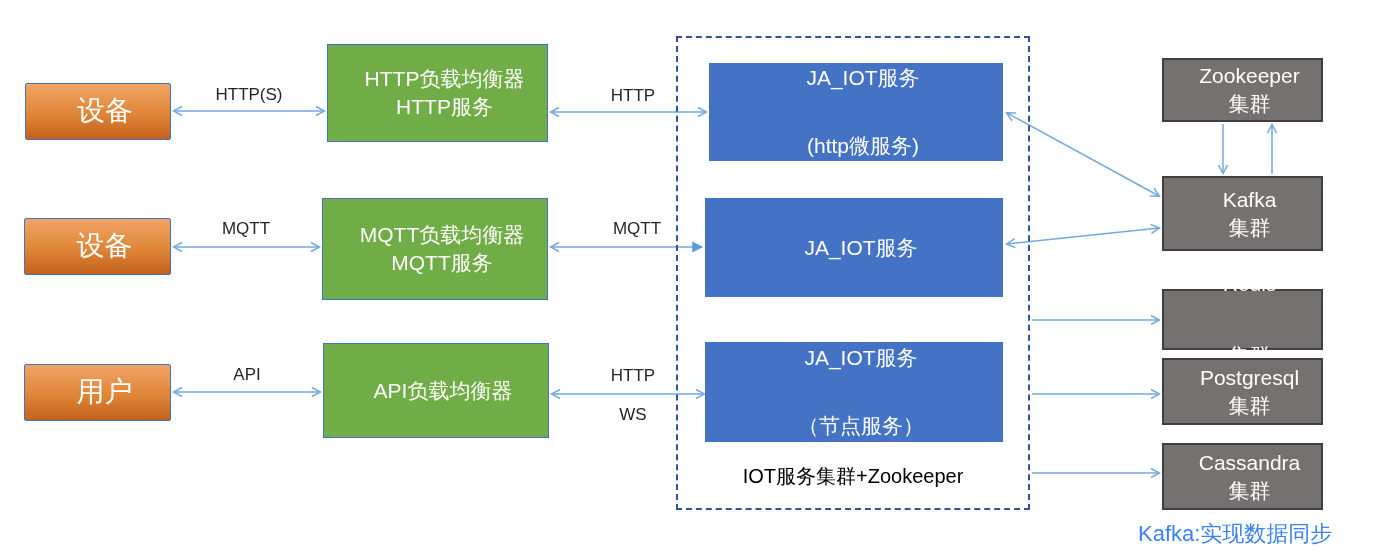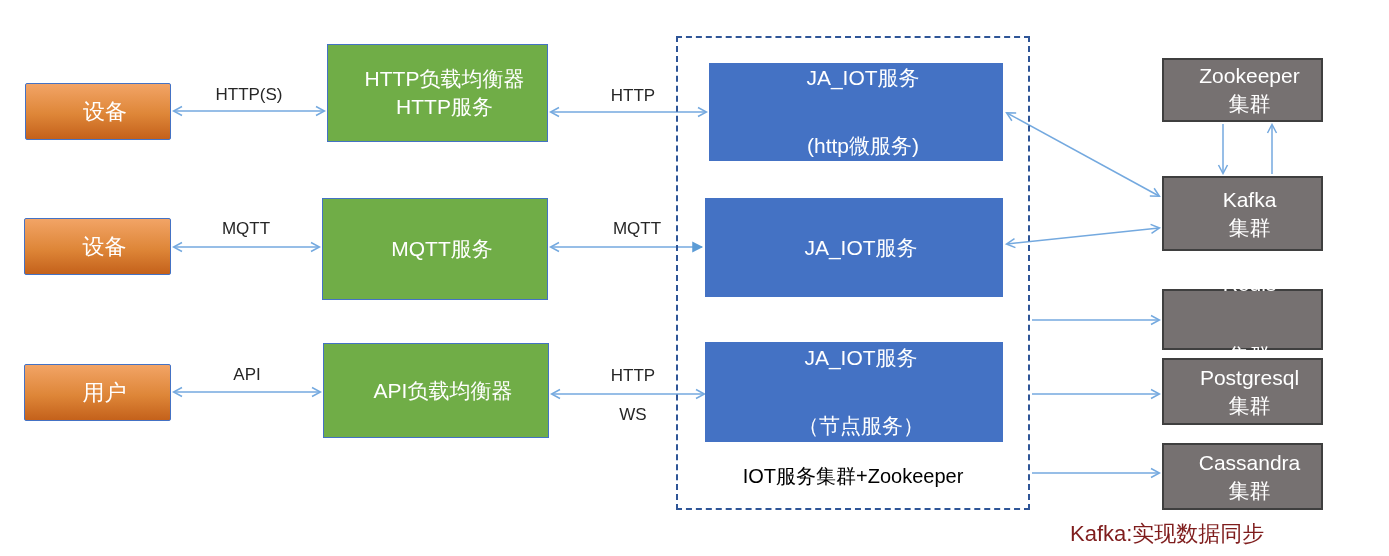--- a/index.html
+++ b/index.html
@@ -8,39 +8,39 @@
     font-family:"Liberation Sans","DejaVu Sans",sans-serif;
   }
   .node{
     position:absolute;box-sizing:border-box;
     display:flex;flex-direction:column;align-items:center;justify-content:center;
     color:#ffffff;text-align:center;line-height:1.32;padding-left:14px;
   }
   .node span{display:block;}
   .orange{
     background:linear-gradient(180deg,#F2A466 0%,#DE8638 55%,#C4611B 100%);
-    border:1.6px solid #4472C4;border-radius:2px;font-size:22px;
+    border:1.6px solid #4472C4;border-radius:2px;font-size:28px;
   }
   .green{background:#70AD47;border:1.5px solid #4472C4;font-size:21px;}
   .blue{background:#4472C4;font-size:21px;gap:40px;}
   .gray{background:#767171;border:2.2px solid #3F3F3F;font-size:21px;}
   .dashed-box{
     position:absolute;left:676px;top:36px;width:354px;height:474px;
     border:2.6px dashed #2E5597;box-sizing:border-box;
   }
   .edge-label{
     position:absolute;font-size:17px;color:#262626;text-align:center;width:120px;
     transform:translateX(-50%);white-space:nowrap;
   }
   .caption{
     position:absolute;left:676px;top:463px;width:354px;text-align:center;
     font-size:20px;color:#000000;
   }
   .footnote{
-    position:absolute;left:1070px;top:519px;font-size:22px;color:#7f1d1d;white-space:nowrap;
+    position:absolute;left:1138px;top:519px;font-size:22px;color:#3b82f6;white-space:nowrap;
   }
   svg.overlay{position:absolute;left:0;top:0;pointer-events:none;}
 </style>
 </head>
 <body>
 
 <svg class="overlay" width="1389" height="556" viewBox="0 0 1389 556">
   <defs>
     <marker id="chev" viewBox="0 0 12 12" refX="10" refY="6" markerWidth="12" markerHeight="12" orient="auto-start-reverse" markerUnits="userSpaceOnUse">
       <path d="M2,1.5 L10.5,6 L2,10.5" fill="none" stroke="#74A9DF" stroke-width="1.5"></path>
@@ -76,20 +76,21 @@
 </div>
 <div class="node orange" style="left:24px;top:364px;width:147px;height:57px;">
   <span>用户</span>
 </div>
 
 <div class="node green" style="left:327px;top:44px;width:221px;height:98px;">
   <span>HTTP负载均衡器</span>
   <span>HTTP服务</span>
 </div>
 <div class="node green" style="left:322px;top:198px;width:226px;height:102px;">
+  <span>MQTT负载均衡器</span>
   <span>MQTT服务</span>
 </div>
 <div class="node green" style="left:323px;top:343px;width:226px;height:95px;">
   <span>API负载均衡器</span>
 </div>
 
 <div class="node blue" style="left:709px;top:63px;width:294px;height:98px;">
   <span>JA_IOT服务</span>
   <span>(http微服务)</span>
 </div>

